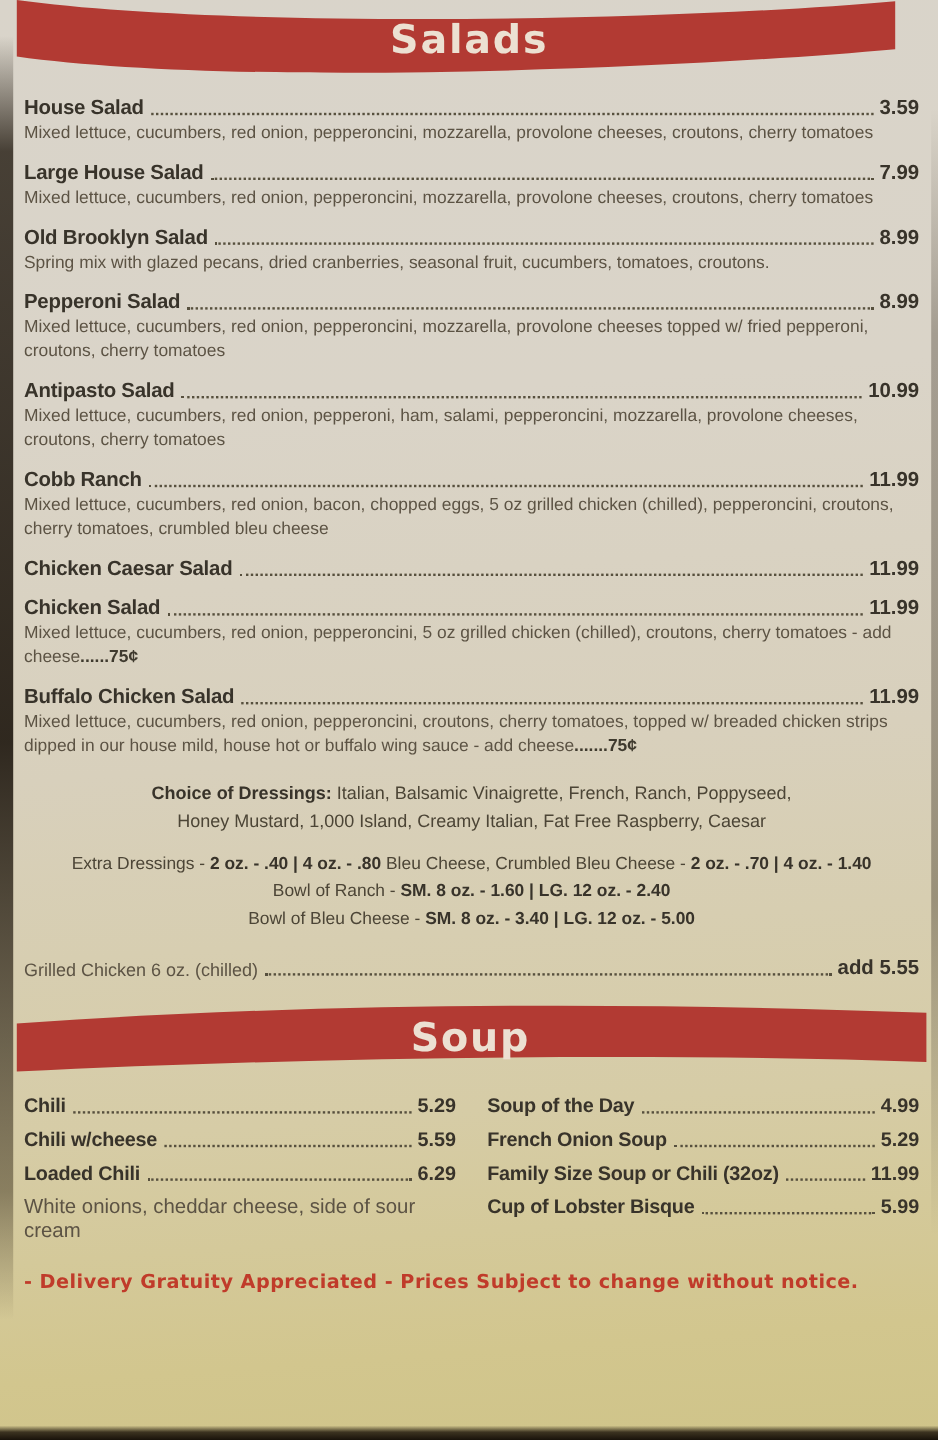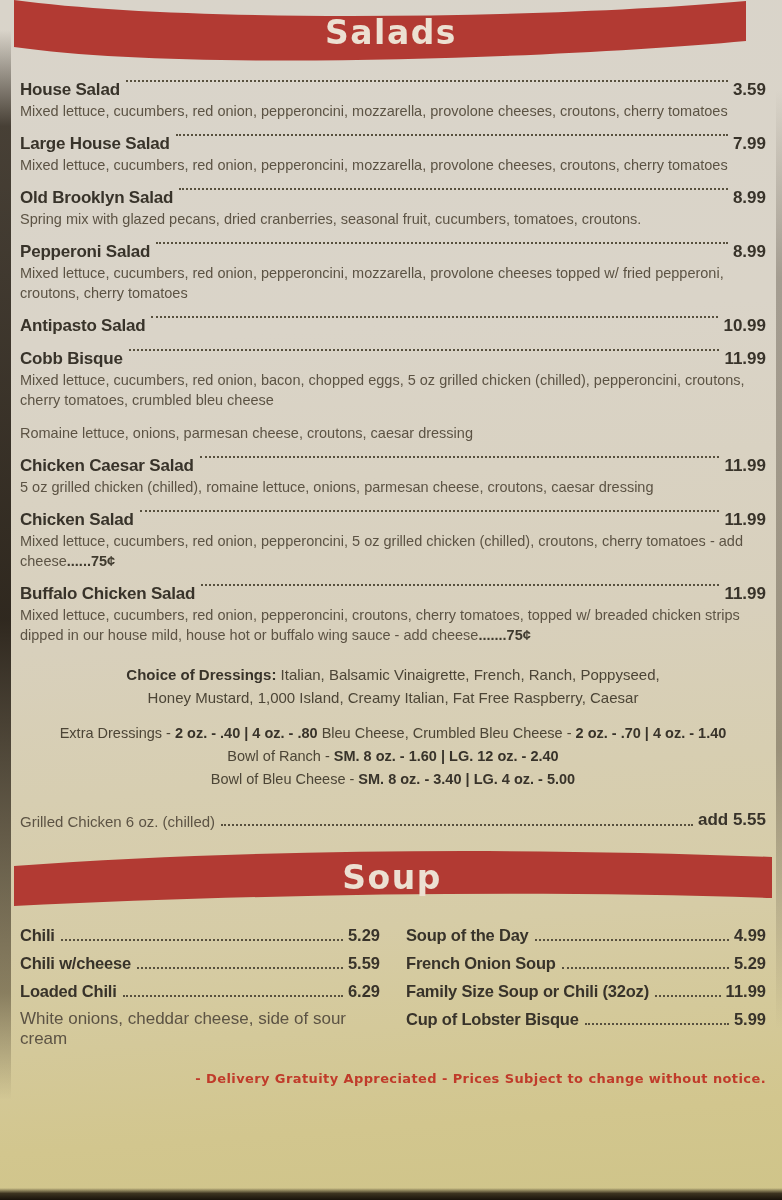--- a/index.html
+++ b/index.html
@@ -20,21 +20,21 @@
     background:linear-gradient(to top, #18120a 0%, rgba(35,26,14,0.85) 55%, rgba(60,48,25,0) 100%); }
 
   .content { position:absolute; inset:0; padding:0 16px 0 20px; box-sizing:border-box; }
 
   .banner { display:block; margin:0 -16px 0 -20px; }
   .banner text { font-family:"DejaVu Sans", sans-serif; font-weight:bold;
     letter-spacing:1.5px; fill:#ece0d2; font-size:33px; }
 
   .items { margin-top:16px; }
   .item { margin-bottom:13px; }
-  .row { display:flex; align-items:flex-start; }
+  .row { display:flex; align-items:flex-end; }
   .name { font-weight:bold; font-size:17px; color:var(--text-dark);
     white-space:nowrap; letter-spacing:-0.2px; }
   .leader { flex:1; border-bottom:2px dotted #57503e; margin:0 5px 4px 6px; min-width:20px; }
   .price { font-weight:bold; font-size:17px; color:var(--text-dark); white-space:nowrap; }
   .desc { font-size:14.5px; color:var(--text-desc); line-height:1.38; margin-top:1px; }
   .desc .addon { color:#3f3a2e; }
 
   .dressings { text-align:center; color:#4c4536; font-size:15px; line-height:1.55;
     margin:18px 40px 12px; }
   .dressings b { color:#38332a; }
@@ -45,22 +45,22 @@
   .gc-row { display:flex; align-items:flex-end; margin:10px 0 18px; }
   .gc-name { font-size:15px; color:var(--text-desc); white-space:nowrap; }
 
   .soup-cols { display:flex; gap:26px; margin-top:16px; }
   .soup-col { flex:1; min-width:0; }
   .soup-row { display:flex; align-items:flex-end; margin-bottom:9px; }
   .soup-row .name { font-size:16.5px; }
   .soup-row .price { font-size:16.5px; }
   .soup-desc { font-size:17px; color:var(--text-desc); margin-top:-1px; }
 
-  .footer { text-align:right; margin-top:22px; color:var(--footer-red);
-    font-weight:bold; font-size:13px; letter-spacing:0.4px;
+  .footer { text-align:left; margin-top:22px; color:var(--footer-red);
+    font-weight:bold; font-size:16px; letter-spacing:0.4px;
     font-family:"DejaVu Sans", sans-serif; }
 </style>
 </head>
 <body>
 
 <div class="page">
   <div class="edge-left"></div>
   <div class="edge-right"></div>
   <div class="edge-bottom"></div>
 
@@ -108,42 +108,41 @@
           </div>
           <div class="desc"><span>Mixed lettuce, cucumbers, red onion, pepperoncini, mozzarella, provolone cheeses topped w/ fried pepperoni, croutons, cherry tomatoes</span><b class="addon"></b></div>
         </div>
 
         <div class="item">
           <div class="row">
             <span class="name">Antipasto Salad</span>
             <span class="leader"></span>
             <span class="price">10.99</span>
           </div>
-        </div>
-
-        <div class="item">
-          <div class="row">
-            <span class="name">Cobb Bisque</span>
+          <div class="desc"><span>Mixed lettuce, cucumbers, red onion, pepperoni, ham, salami, pepperoncini, mozzarella, provolone cheeses, croutons, cherry tomatoes</span><b class="addon"></b></div>
+        </div>
+
+        <div class="item">
+          <div class="row">
+            <span class="name">Cobb Ranch</span>
             <span class="leader"></span>
             <span class="price">11.99</span>
           </div>
           <div class="desc"><span>Mixed lettuce, cucumbers, red onion, bacon, chopped eggs, 5 oz grilled chicken (chilled), pepperoncini, croutons, cherry tomatoes, crumbled bleu cheese</span><b class="addon"></b></div>
         </div>
 
         <div class="item">
-          <div class="desc"><span>Romaine lettuce, onions, parmesan cheese, croutons, caesar dressing</span><b class="addon"></b></div>
         </div>
 
         <div class="item">
           <div class="row">
             <span class="name">Chicken Caesar Salad</span>
             <span class="leader"></span>
             <span class="price">11.99</span>
           </div>
-          <div class="desc"><span>5 oz grilled chicken (chilled), romaine lettuce, onions, parmesan cheese, croutons, caesar dressing</span><b class="addon"></b></div>
         </div>
 
         <div class="item">
           <div class="row">
             <span class="name">Chicken Salad</span>
             <span class="leader"></span>
             <span class="price">11.99</span>
           </div>
           <div class="desc"><span>Mixed lettuce, cucumbers, red onion, pepperoncini, 5 oz grilled chicken (chilled), croutons, cherry tomatoes - add cheese</span><b class="addon">......75¢</b></div>
         </div>
@@ -159,21 +158,21 @@
       </div>
 
     <div class="dressings">
       <b>Choice of Dressings:</b><span> Italian, Balsamic Vinaigrette, French, Ranch, Poppyseed,</span><br>
       <span>Honey Mustard, 1,000 Island, Creamy Italian, Fat Free Raspberry, Caesar</span>
     </div>
 
     <div class="extra">
       <div><span>Extra Dressings - </span><b>2 oz. - .40</b><b>  |  </b><b>4 oz. - .80</b><span> Bleu Cheese, Crumbled Bleu Cheese - </span><b>2 oz. - .70</b><b>  |  </b><b>4 oz. - 1.40</b></div>
       <div><span>Bowl of Ranch - </span><b>SM. 8 oz.  -  1.60</b><b>  |  </b><b>LG. 12 oz.  -  2.40</b></div>
-      <div><span>Bowl of Bleu Cheese - </span><b>SM. 8 oz.  -  3.40</b><b>  |  </b><b>LG. 4 oz.  -  5.00</b></div>
+      <div><span>Bowl of Bleu Cheese - </span><b>SM. 8 oz.  -  3.40</b><b>  |  </b><b>LG. 12 oz.  -  5.00</b></div>
     </div>
 
     <div class="gc-row">
       <span class="gc-name">Grilled Chicken 6 oz. (chilled)</span>
       <span class="leader"></span>
       <span class="price">add 5.55</span>
     </div>
 
     <svg class="banner" width="782" height="62" viewBox="0 0 782 62">
       <path d="M14,18 C260,0 540,0 772,9 L772,50 C540,42 260,46 14,58 Z" style="fill:var(--banner-red)"></path>

